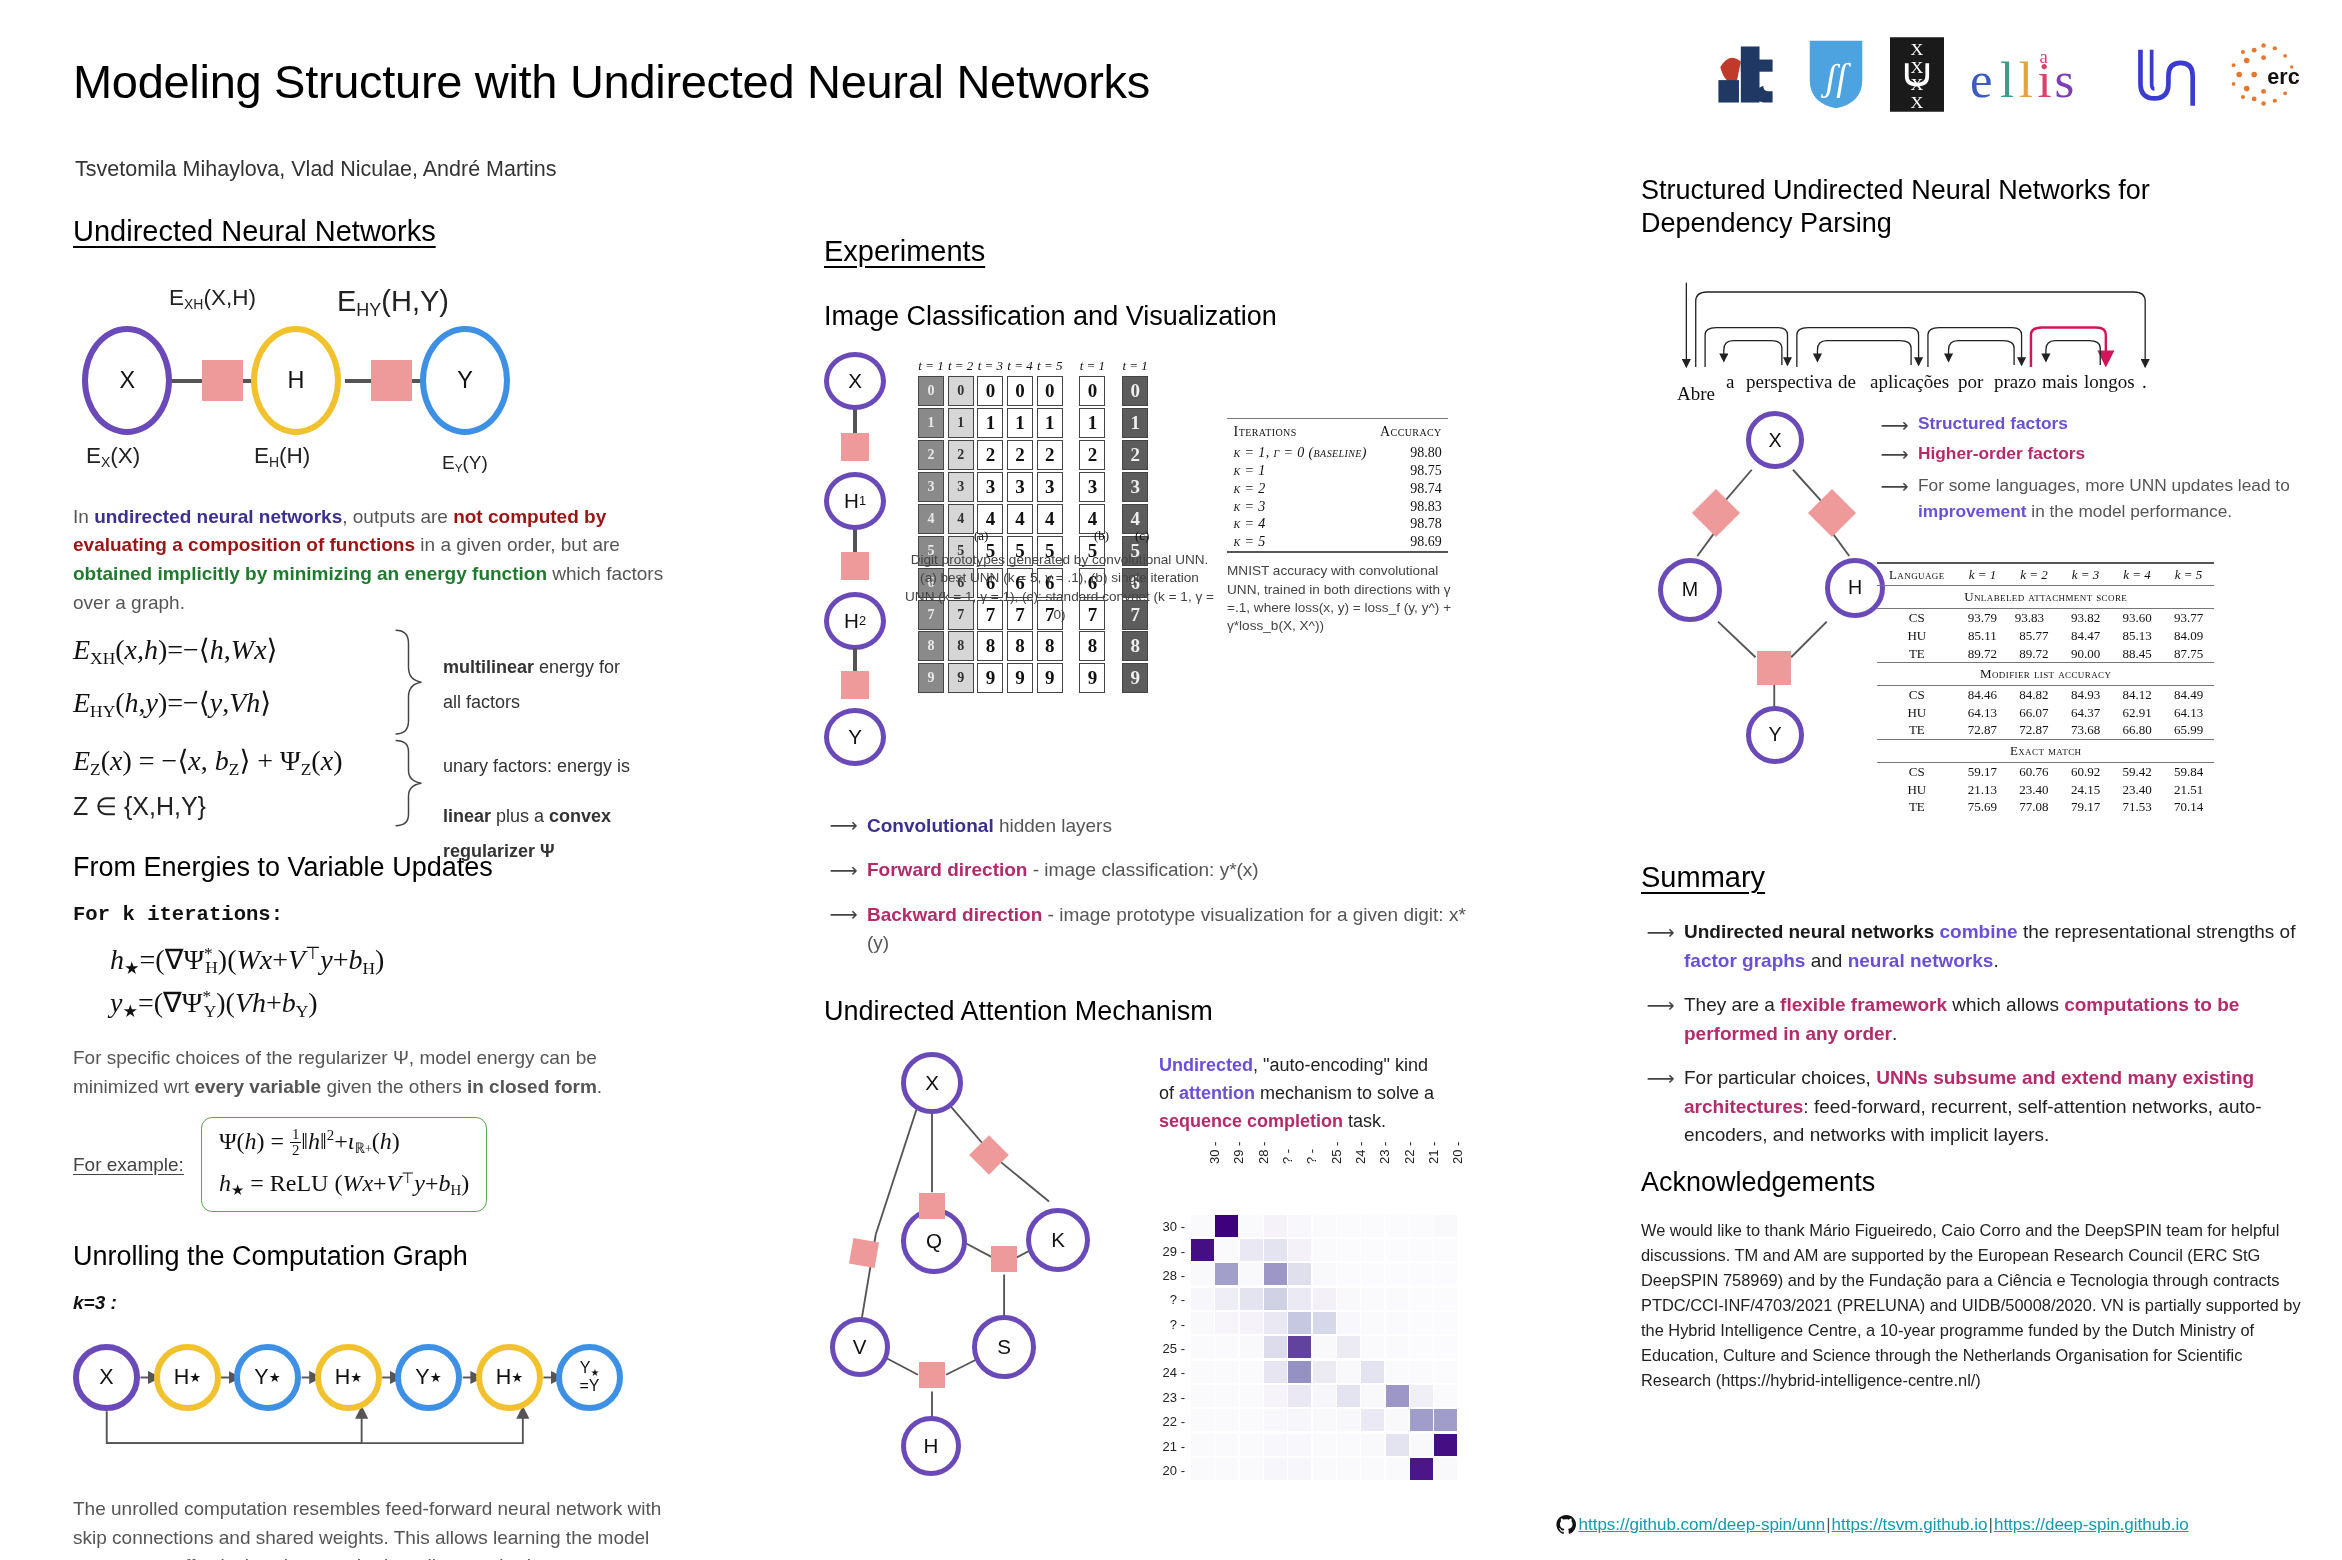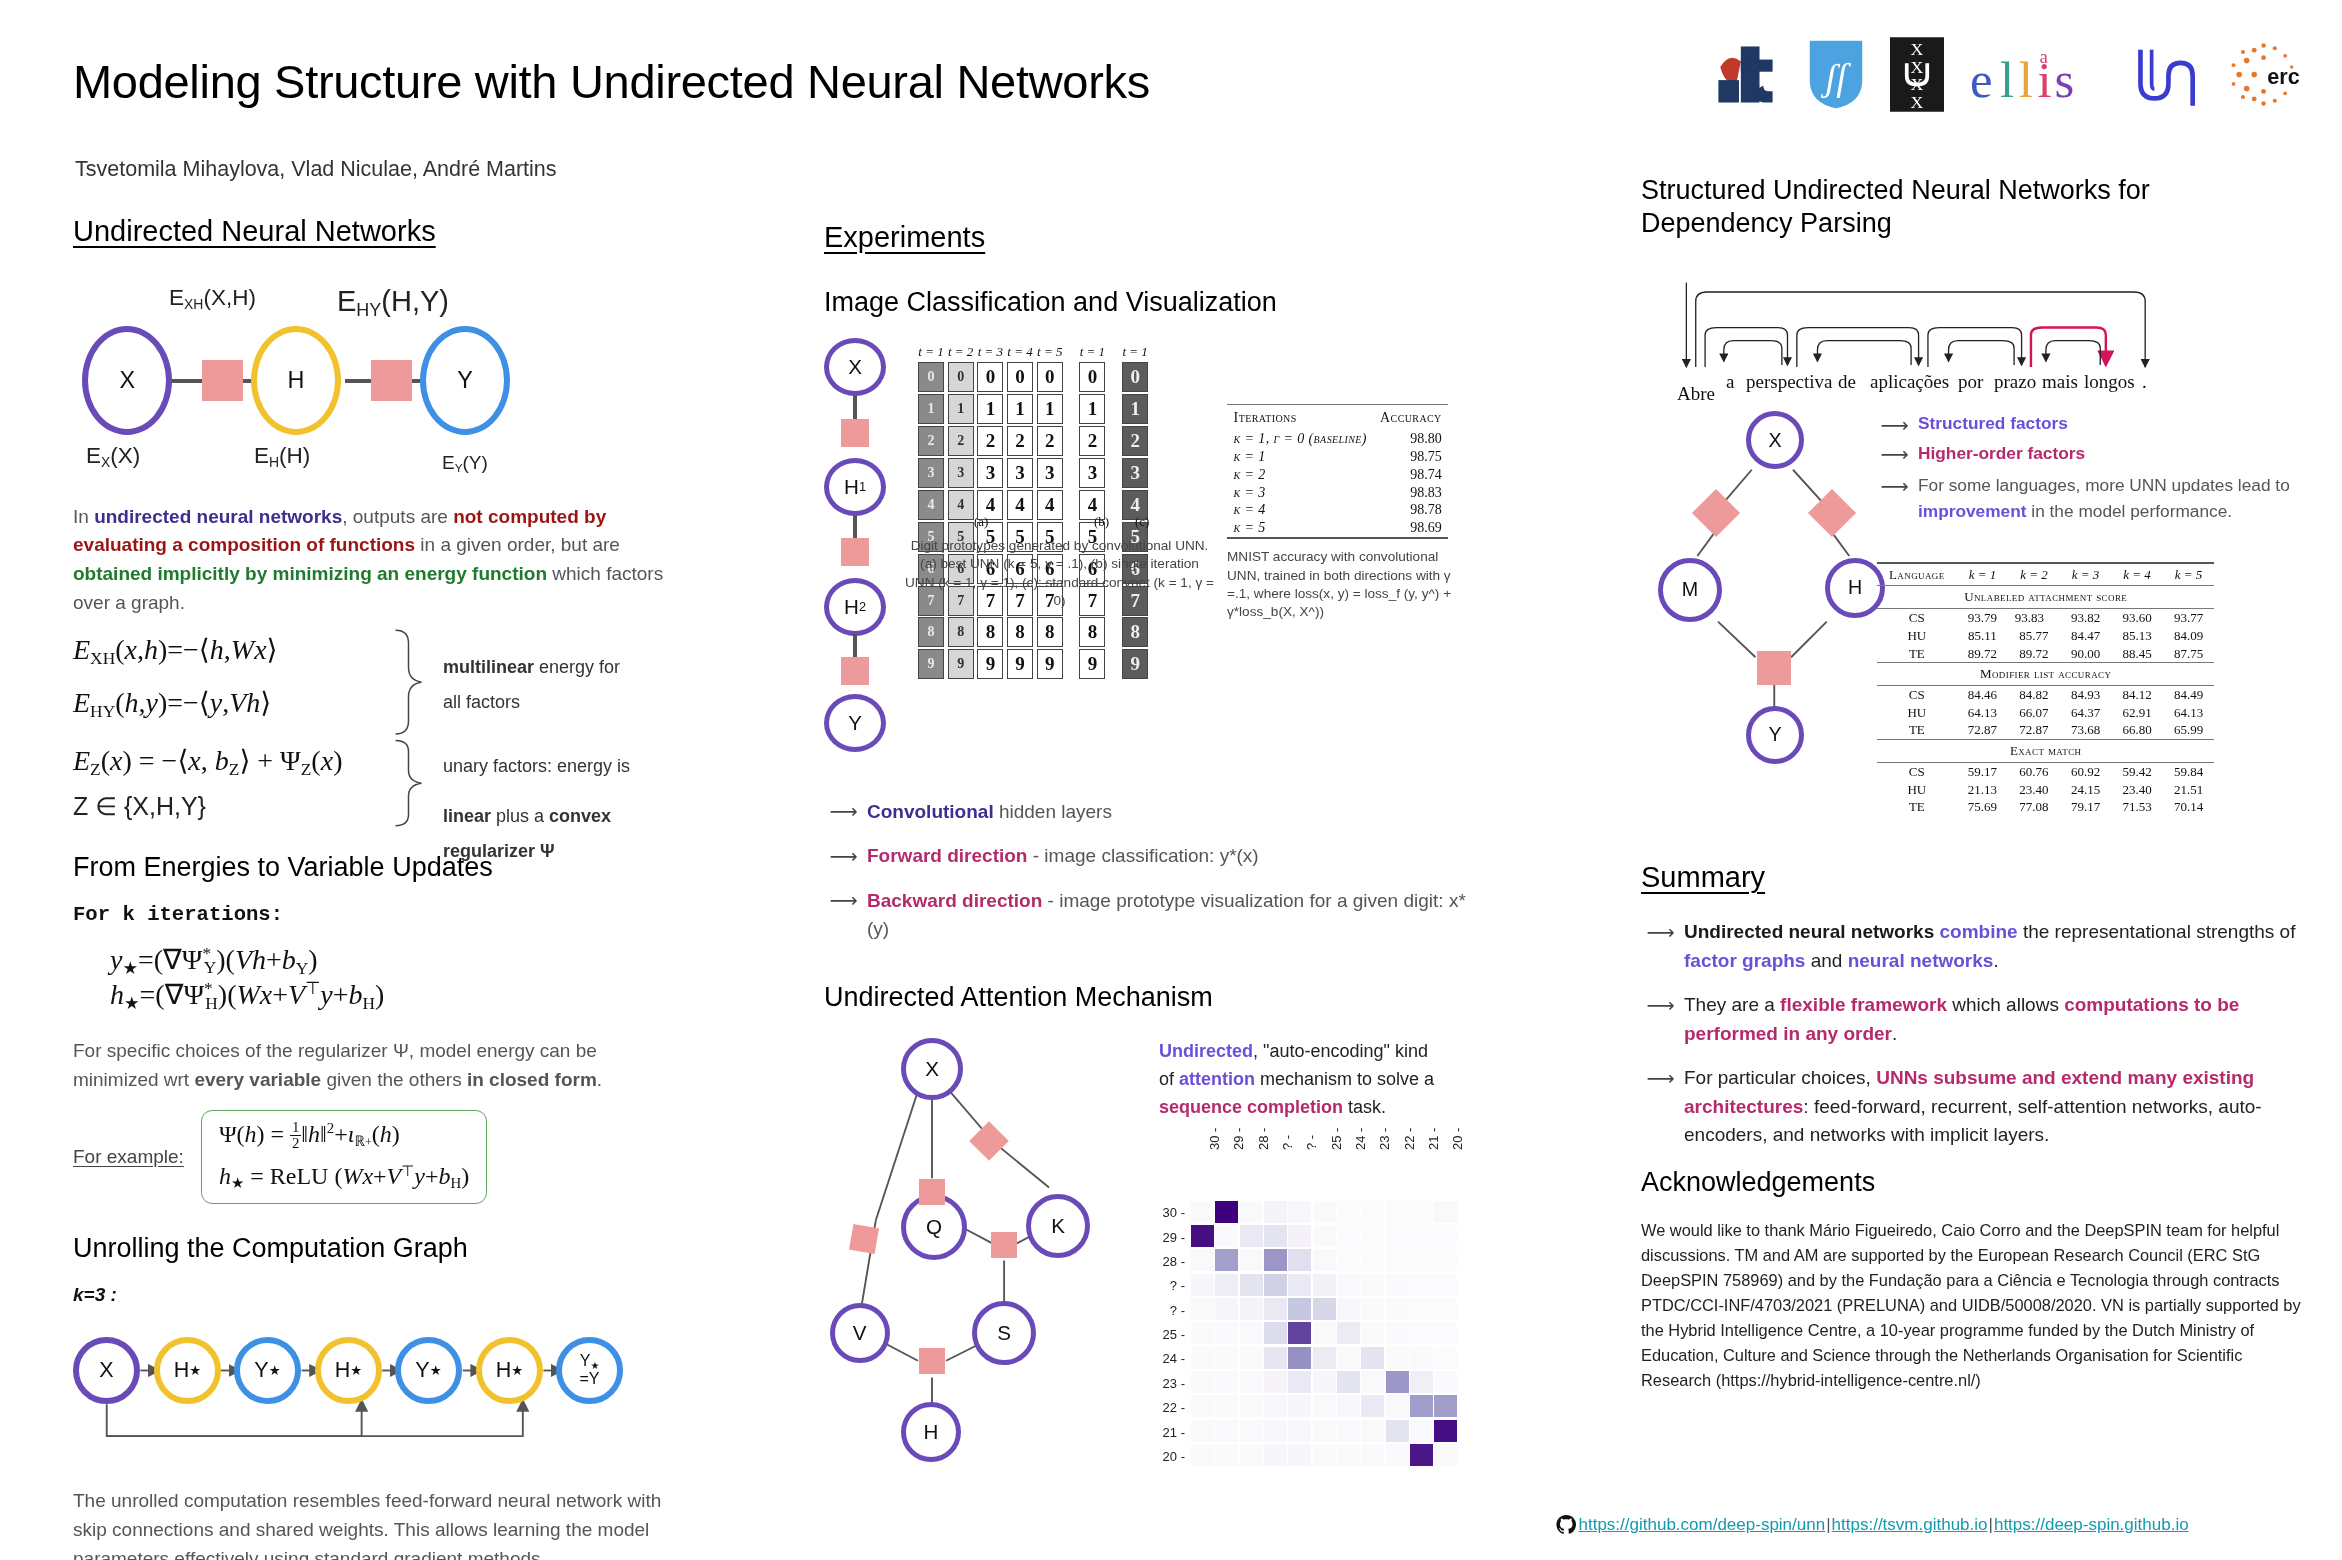--- a/index.html
+++ b/index.html
@@ -301,25 +301,25 @@
         <b>linear</b><span> plus a </span><b>convex</b>
       </span><br>
       <b style="display:inline-block; margin-top:8.4px;">regularizer Ψ</b>
     </div>
   </div>
 
   <h3 class="sub-head" style="margin-top:20.6px;">From Energies to Variable Updates</h3>
 
   <div style="font-family:'Liberation Mono', monospace; font-size:20.6px; font-weight:bold; color:#111; margin-bottom:17px;">For k iterations:</div>
 
+  <div class="formula f-big" style="margin-left:37px;">
+    <i class="mi">h</i><span class="sub">★</span>=(∇Ψ<span class="sup">*</span><span class="sub upr" style="margin-left:-7.5px;">H</span>)(<i class="mi">W</i><i class="mi">x</i>+<i class="mi">V</i><span class="sup">⊤</span><i class="mi">y</i>+<i class="mi">b</i><span class="sub upr">H</span>)
+  </div>
   <div class="formula f-big" style="margin-left:37px; margin-top:7.5px;">
     <i class="mi">y</i><span class="sub">★</span>=(∇Ψ<span class="sup">*</span><span class="sub upr" style="margin-left:-7.5px;">Y</span>)(<i class="mi">V</i><i class="mi">h</i>+<i class="mi">b</i><span class="sub upr">Y</span>)
-  </div>
-  <div class="formula f-big" style="margin-left:37px;">
-    <i class="mi">h</i><span class="sub">★</span>=(∇Ψ<span class="sup">*</span><span class="sub upr" style="margin-left:-7.5px;">H</span>)(<i class="mi">W</i><i class="mi">x</i>+<i class="mi">V</i><span class="sup">⊤</span><i class="mi">y</i>+<i class="mi">b</i><span class="sub upr">H</span>)
   </div>
 
   <p class="body-text" style="width:609px; margin-top:22.5px;">
     <span>For specific choices of the regularizer Ψ, model energy can be minimized wrt </span><b>every variable</b><span> given the others </span><b>in closed form</b><span>.</span>
   </p>
 
   <div style="display:flex; align-items:center; gap:17px; margin-top:15px;">
     <span class="under" style="font-size:19px; color:#444;">For example:</span>
     <div class="green-box">
       <div class="formula f-md">
@@ -363,21 +363,21 @@
       <span>Y<span class="sub">★</span></span>
         <span>=Y</span>
     </div>
   </div>
 
   <p class="body-text" style="width:609px; margin-top:5.6px;">The unrolled computation resembles feed-forward neural network with skip connections and shared weights. This allows learning the model parameters effectively using standard gradient methods.</p>
 </div>
 
 <div class="col" id="col-2">
 
-  <h2 class="section-head" style="margin-top:6px;">Experiments</h2>
+  <h2 class="section-head" style="margin-top:20px;">Experiments</h2>
 
   <h3 class="sub-head" style="margin-top:32px;">Image Classification and Visualization</h3>
 
   <div style="position:relative; height:394px; margin-top:13px;">
 
     <div style="position:absolute; left:0; top:0;">
       <div class="edge" style="left:29px; top:56px; width:3.7px; height:28px;"></div>
       <div class="edge" style="left:29px; top:122px; width:3.7px; height:28px;"></div>
       <div class="edge" style="left:29px; top:176px; width:3.7px; height:28px;"></div>
       <div class="edge" style="left:29px; top:242px; width:3.7px; height:28px;"></div>

